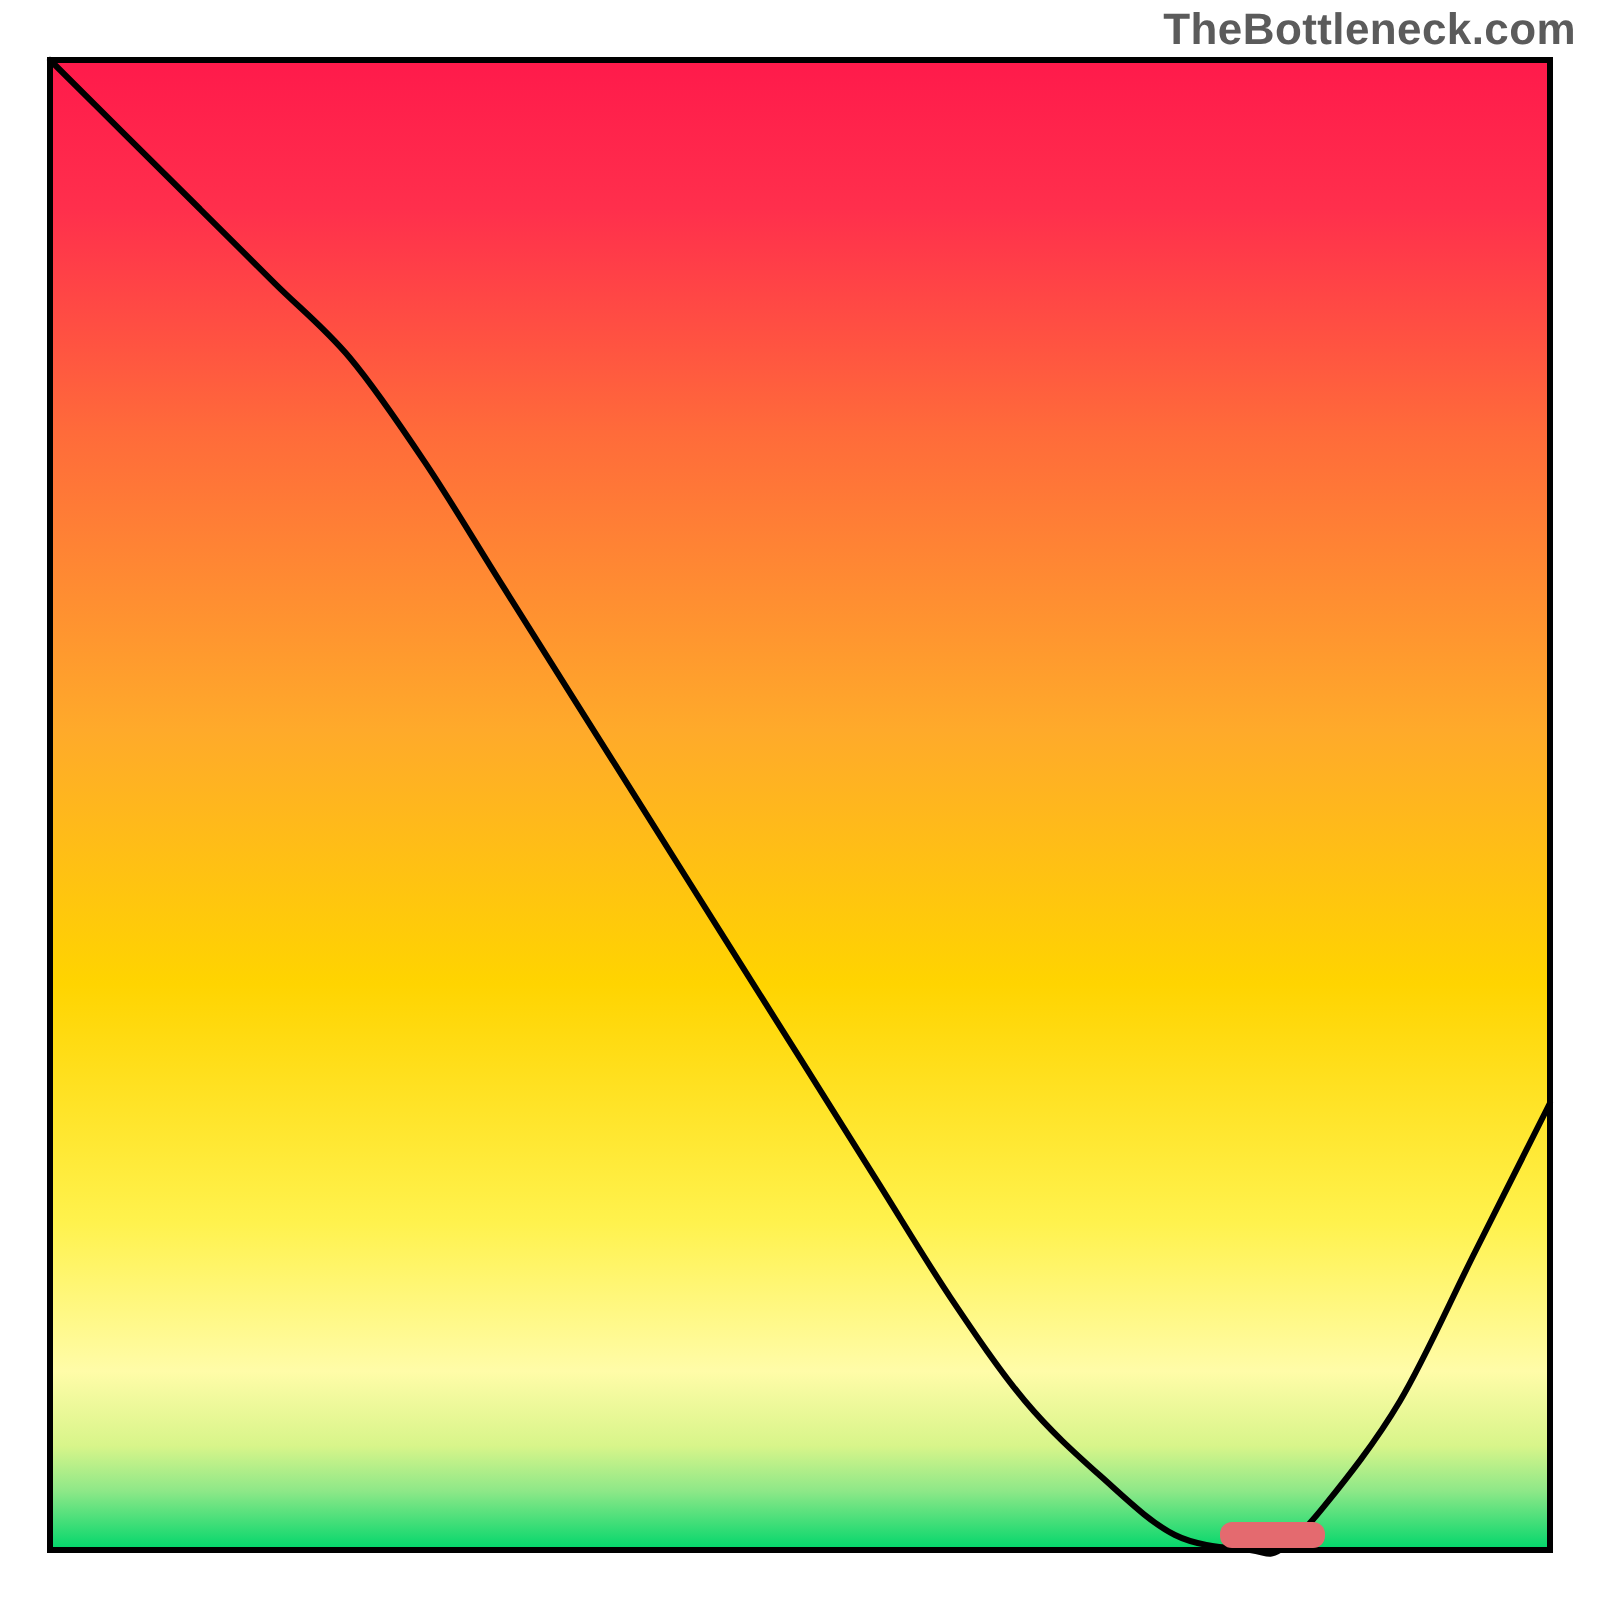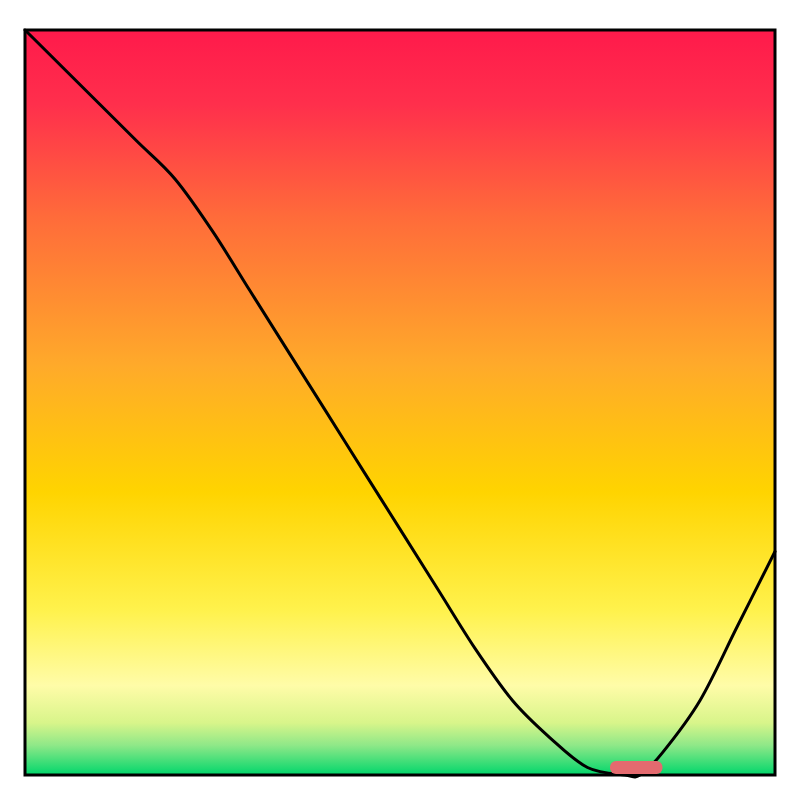--- a/index.html
+++ b/index.html
@@ -25,20 +25,21 @@
     letter-spacing: 0.2px;
   }
   svg {
     display: block;
   }
 </style>
 </head>
 <body>
 
 <div class="container">
+  <div class="watermark">TheBottleneck.com</div>
   <svg width="800" height="800" viewBox="0 0 800 800">
     <defs>
       <linearGradient id="bg-grad" x1="0" y1="0" x2="0" y2="1">
         <stop offset="0%" stop-color="#ff1a4b"></stop>
         <stop offset="10%" stop-color="#ff2f4c"></stop>
         <stop offset="25%" stop-color="#ff6b3a"></stop>
         <stop offset="45%" stop-color="#ffaa2a"></stop>
         <stop offset="62%" stop-color="#ffd400"></stop>
         <stop offset="78%" stop-color="#fff24d"></stop>
         <stop offset="88%" stop-color="#fffca8"></stop>

